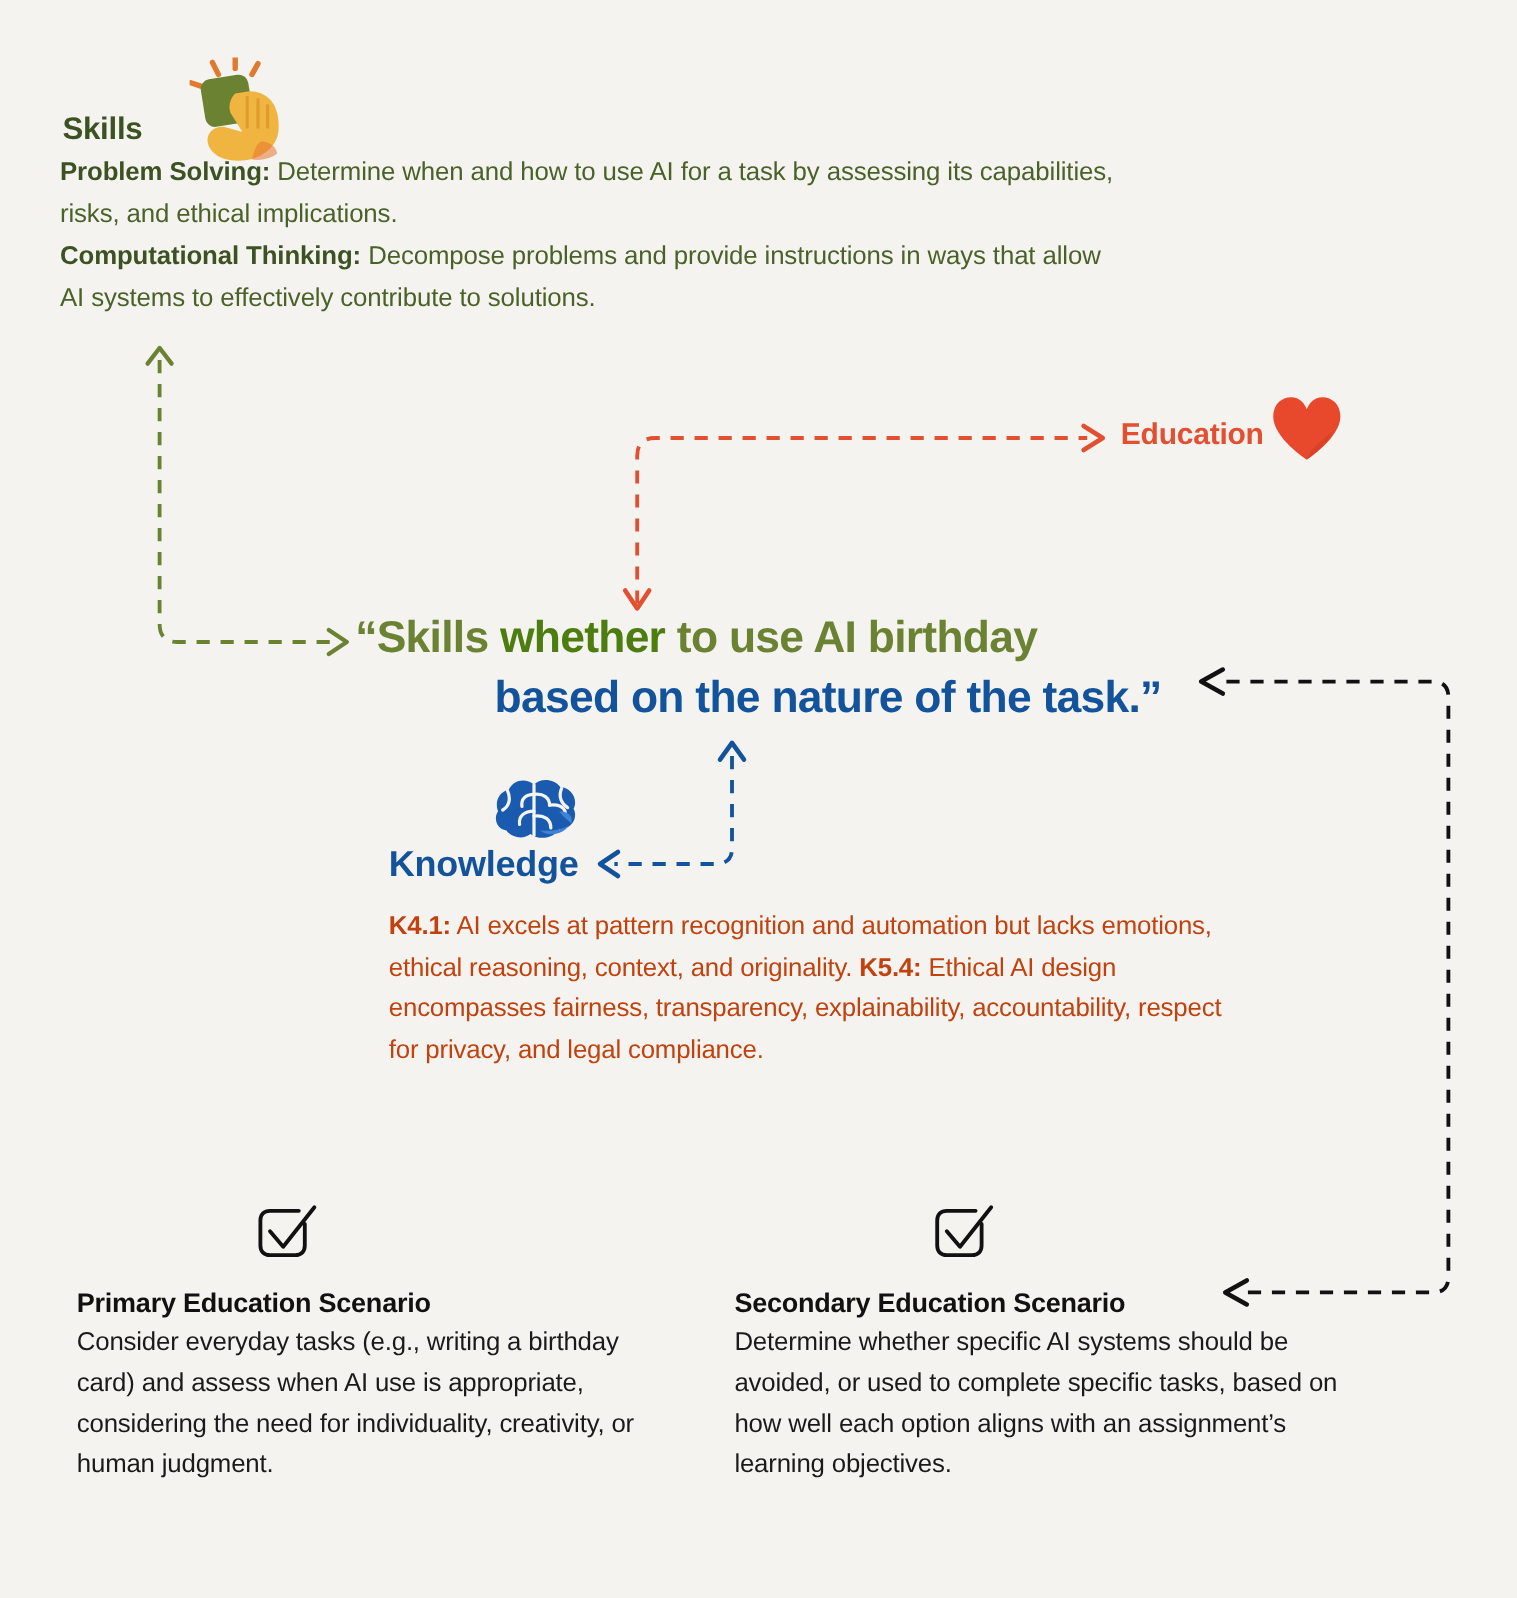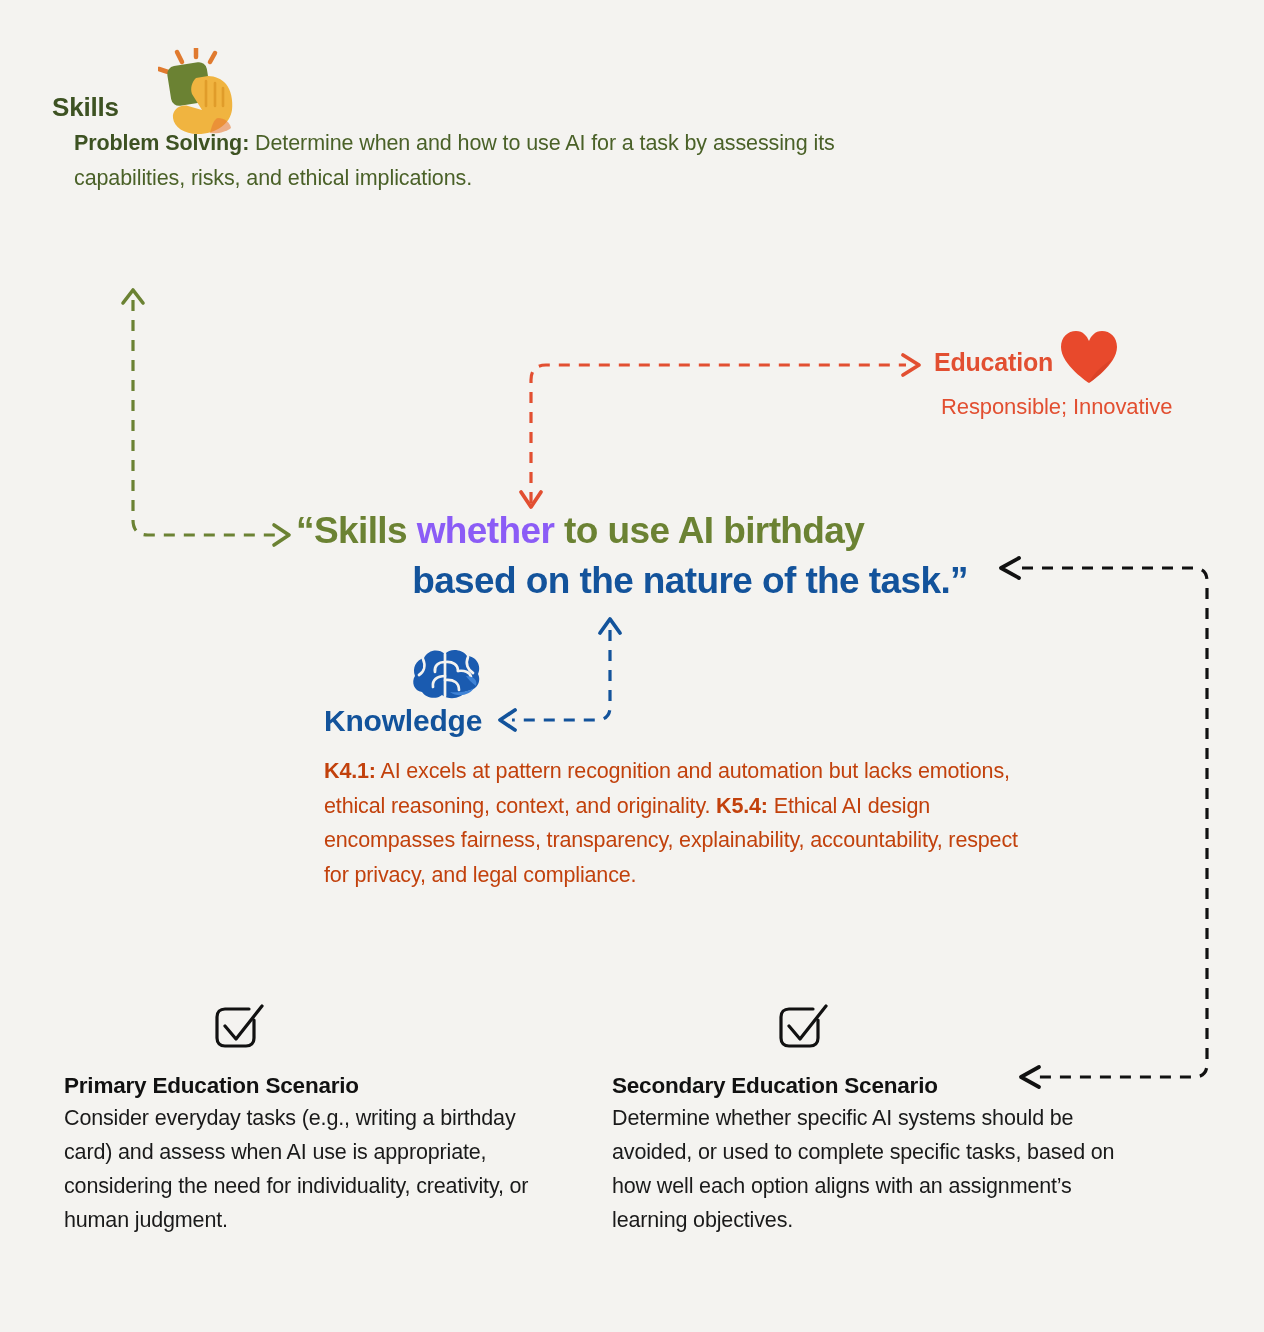--- a/index.html
+++ b/index.html
@@ -53,21 +53,20 @@
     left: 108px;
     top: 0px;
     width: 92px;
     height: 88px;
   }
   .skills-text {
     font-size: 21.5px;
     line-height: 35px;
     color: #4a6128;
     letter-spacing: -0.1px;
-    margin-left: 24px;
   }
   .skills-text b {
     color: #3d5222;
     font-weight: bold;
   }
 
   
   #attitudes-block {
     position: absolute;
     left: 934px;
@@ -108,21 +107,21 @@
     left: 296px;
     top: 506px;
     width: 700px;
     font-size: 37px;
     font-weight: bold;
     line-height: 50px;
     letter-spacing: -0.6px;
   }
   #quote-line-1 { color: #6b8233; text-align: left; white-space: nowrap; }
   #quote-line-2 { color: #13539b; text-align: right; white-space: nowrap; padding-right: 28px;}
-  .q-red { color: #8b5cf6; }
+  .q-red { color: #4d7c0f; }
 
   
   #knowledge-block {
     position: absolute;
     left: 322px;
     top: 646px;
     width: 720px;
   }
   #brain-icon {
     position: absolute;
@@ -227,32 +226,34 @@
         <path d="M38,30 C34,34 32,40 34,46 L44,62 L30,58 C22,56 14,62 15,70
                  C16,79 26,86 40,86 C58,86 72,76 74,62 C75,52 73,42 68,36
                  C64,31 57,28 50,28 Z" fill="#f0b440"></path>
         <path d="M48,33 L48,58 M57,35 L57,58 M65,40 L65,58" stroke="#e09c2a" stroke-width="2.6" stroke-linecap="round" fill="none"></path>
         <path d="M60,70 C66,70 72,74 73,80 C68,84 60,86 52,85 C54,77 56,71 60,70 Z" fill="#e8742f" opacity="0.55"></path>
       </svg>
     </div>
     <div class="skills-text">
       <b>Problem Solving:</b><span> Determine when and how to use AI for a task by assessing its capabilities, risks, and ethical implications.</span>
     </div>
+    <div class="skills-text">
+      <b>Computational Thinking:</b><span> Decompose problems and provide instructions in ways that allow AI systems to effectively contribute to solutions.</span>
+    </div>
   </div>
 
   <div id="attitudes-block">
     <div class="att-row">
       <div id="attitudes-label">Education</div>
       <svg id="heart-icon" viewBox="0 0 62 56" xmlns="http://www.w3.org/2000/svg">
         <path d="M31,54 C31,54 3,36 3,18 C3,8 10,2 18,2 C25,2 29,7 31,12
                  C33,7 37,2 44,2 C52,2 59,8 59,18 C59,36 31,54 31,54 Z" fill="#e8492c"></path>
         <path d="M31,54 C31,54 46,44 54,30 C48,34 40,40 34,48 Z" fill="#c93a22" opacity="0.45"></path>
       </svg>
     </div>
-    <div id="attitudes-values">Responsible; Innovative</div>
   </div>
 
   <div id="quote-block">
     <div id="quote-line-1"><span>“Skills </span><span class="q-red">whether</span><span> to use AI birthday</span></div>
     <div id="quote-line-2">based on the nature of the task.”</div>
   </div>
 
   <div id="knowledge-block">
     <svg id="brain-icon" viewBox="0 0 76 58" xmlns="http://www.w3.org/2000/svg">
       <path d="M14,12 C6,14 2,22 5,30 C1,36 4,45 12,46 C16,52 26,54 32,49

